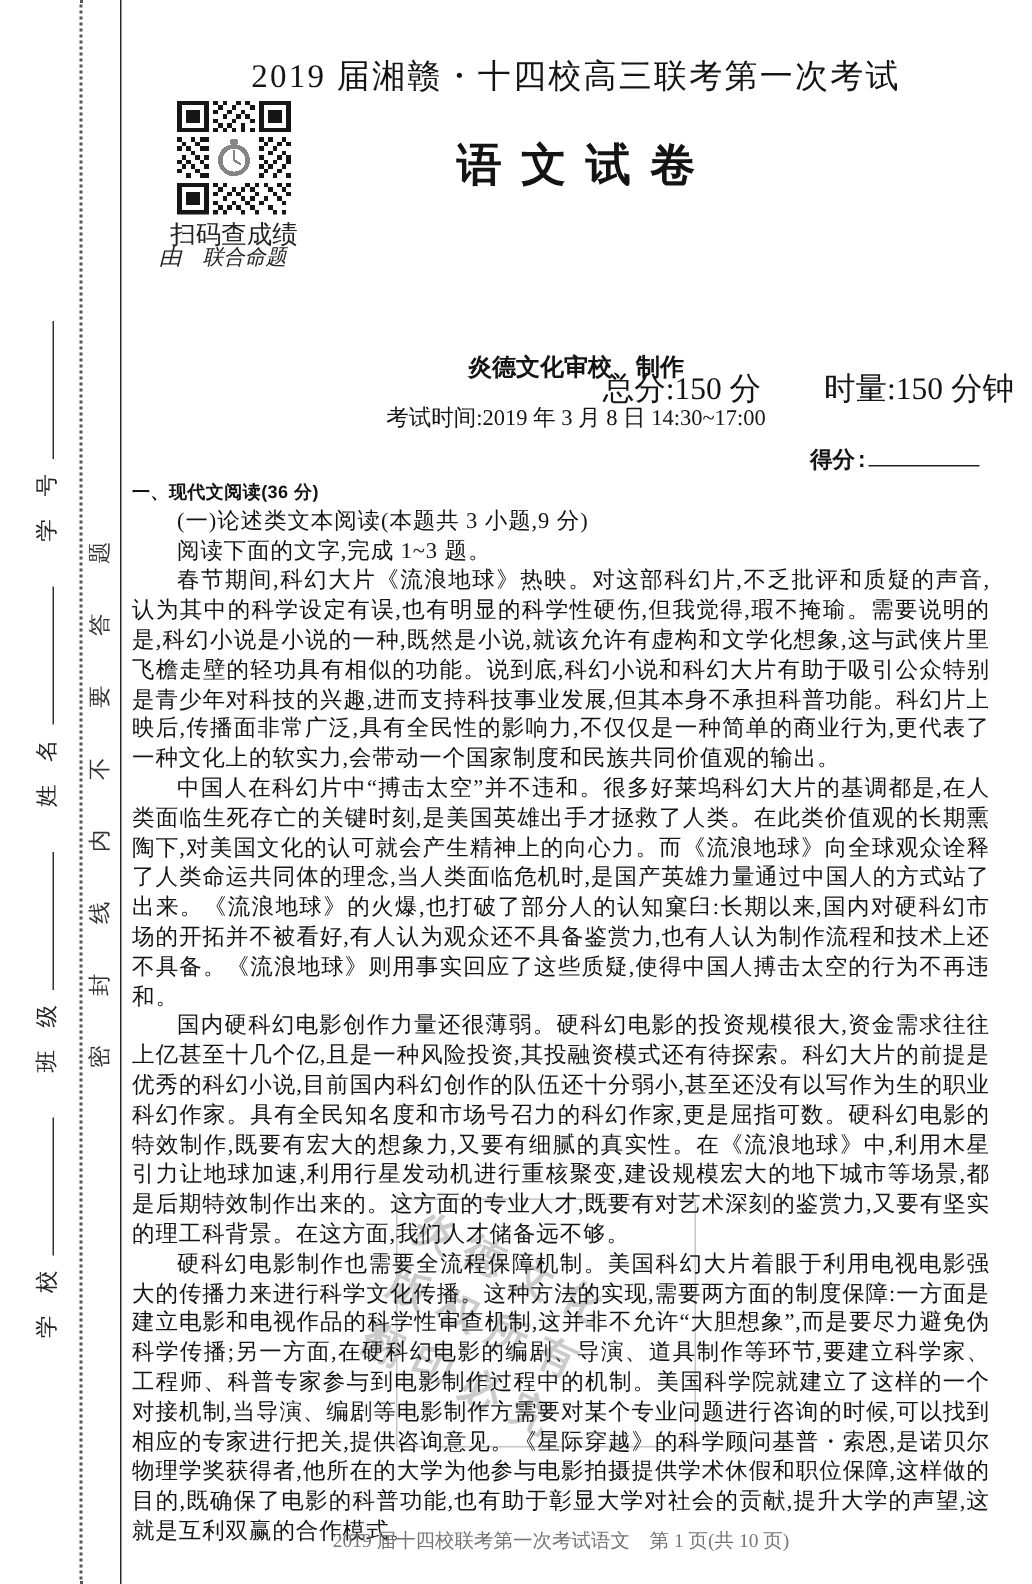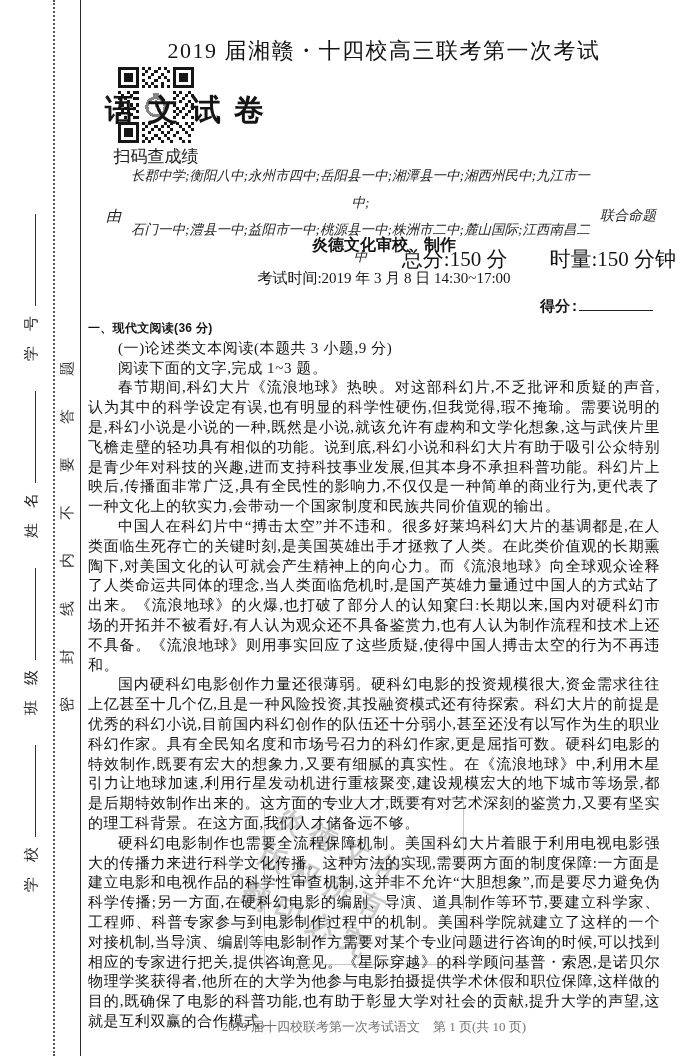--- a/index.html
+++ b/index.html
@@ -21,21 +21,21 @@
     position:absolute;left:22px;top:892px;width:730px;line-height:18px;
     transform:rotate(-90deg);transform-origin:0 0;white-space:nowrap;
     font-size:15px;color:#222;
   }
   .fline{display:inline-block;width:92px;height:13px;border-bottom:1.4px solid #333;margin:0 30px 0 10px;}
   
   .main-title{position:absolute;top:36px;left:92px;right:12px;text-align:center;
     font-size:22px;font-weight:normal;letter-spacing:1.5px;}
   .qr{position:absolute;left:118px;top:67px;width:76px;height:76px;}
   .qr-caption{position:absolute;left:110px;top:145px;width:92px;text-align:center;font-size:17px;color:#222;}
-  .subject-title{position:absolute;top:90px;left:92px;right:12px;text-align:left;
+  .subject-title{position:absolute;top:90px;left:92px;right:12px;text-align:center;
     font-size:30px;font-weight:bold;letter-spacing:13px;text-indent:13px;
     font-family:"Liberation Sans","DejaVu Sans",sans-serif;}
   .organizer{position:absolute;top:162px;left:106px;right:32px;display:flex;align-items:center;
     font-style:italic;color:#222;}
   .org-prefix{font-size:15px;margin-right:7px;flex:0 0 auto;}
   .org-schools{flex:1 1 auto;text-align:center;font-size:13.5px;line-height:27px;}
   .org-suffix{font-size:14px;margin-left:7px;flex:0 0 auto;}
   .producer{position:absolute;top:213px;left:92px;right:12px;text-align:center;
     font-size:16px;font-weight:bold;font-family:"Liberation Sans","DejaVu Sans",sans-serif;margin-top:22px;}
   .totals{position:absolute;top:245px;left:92px;right:12px;text-align:right;font-size:21px;}
@@ -91,24 +91,20 @@
       <circle cx="12.5" cy="13.1" r="2.5" fill="#fff"></circle>
       <path d="M12.5 13.1V11.2 M12.5 13.1l1.3 0.8" stroke="#858585" stroke-width="0.55" fill="none" stroke-linecap="round"></path>
     </svg>
   </div>
   <div class="qr-caption">扫码查成绩</div>
 
   <div class="subject-title">语文试卷</div>
 
   <div class="organizer">
     <div class="org-prefix">由</div>
-    <div class="org-schools">
-      <div>长郡中学;衡阳八中;永州市四中;岳阳县一中;湘潭县一中;湘西州民中;九江市一中;</div>
-      <div>石门一中;澧县一中;益阳市一中;桃源县一中;株洲市二中;麓山国际;江西南昌二中</div>
-    </div>
     <div class="org-suffix">联合命题</div>
   </div>
 
   <div class="producer">炎德文化审校、制作</div>
   <div class="totals">总分:150 分　　时量:150 分钟</div>
   <div class="exam-time">考试时间:2019 年 3 月 8 日 14:30~17:00</div>
 
   <div class="score">
     <span>得分:</span><span class="score-blank"></span>
   </div>

